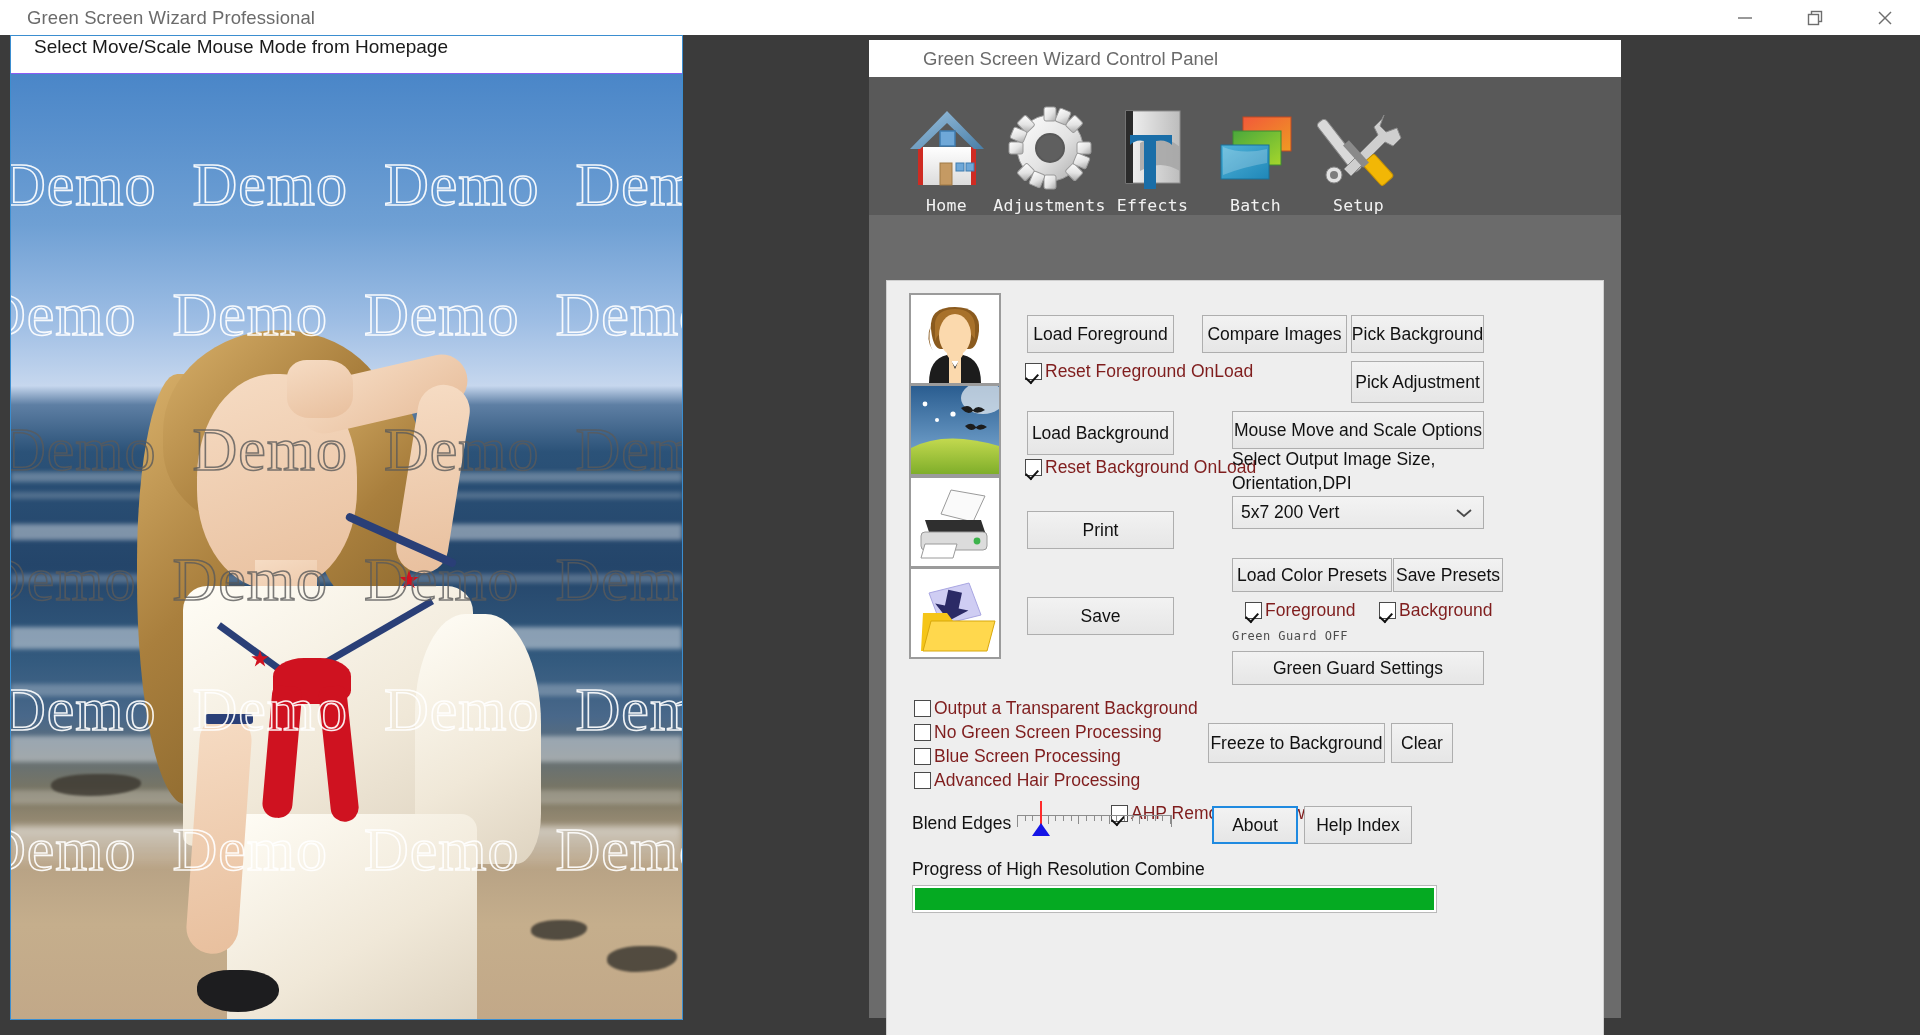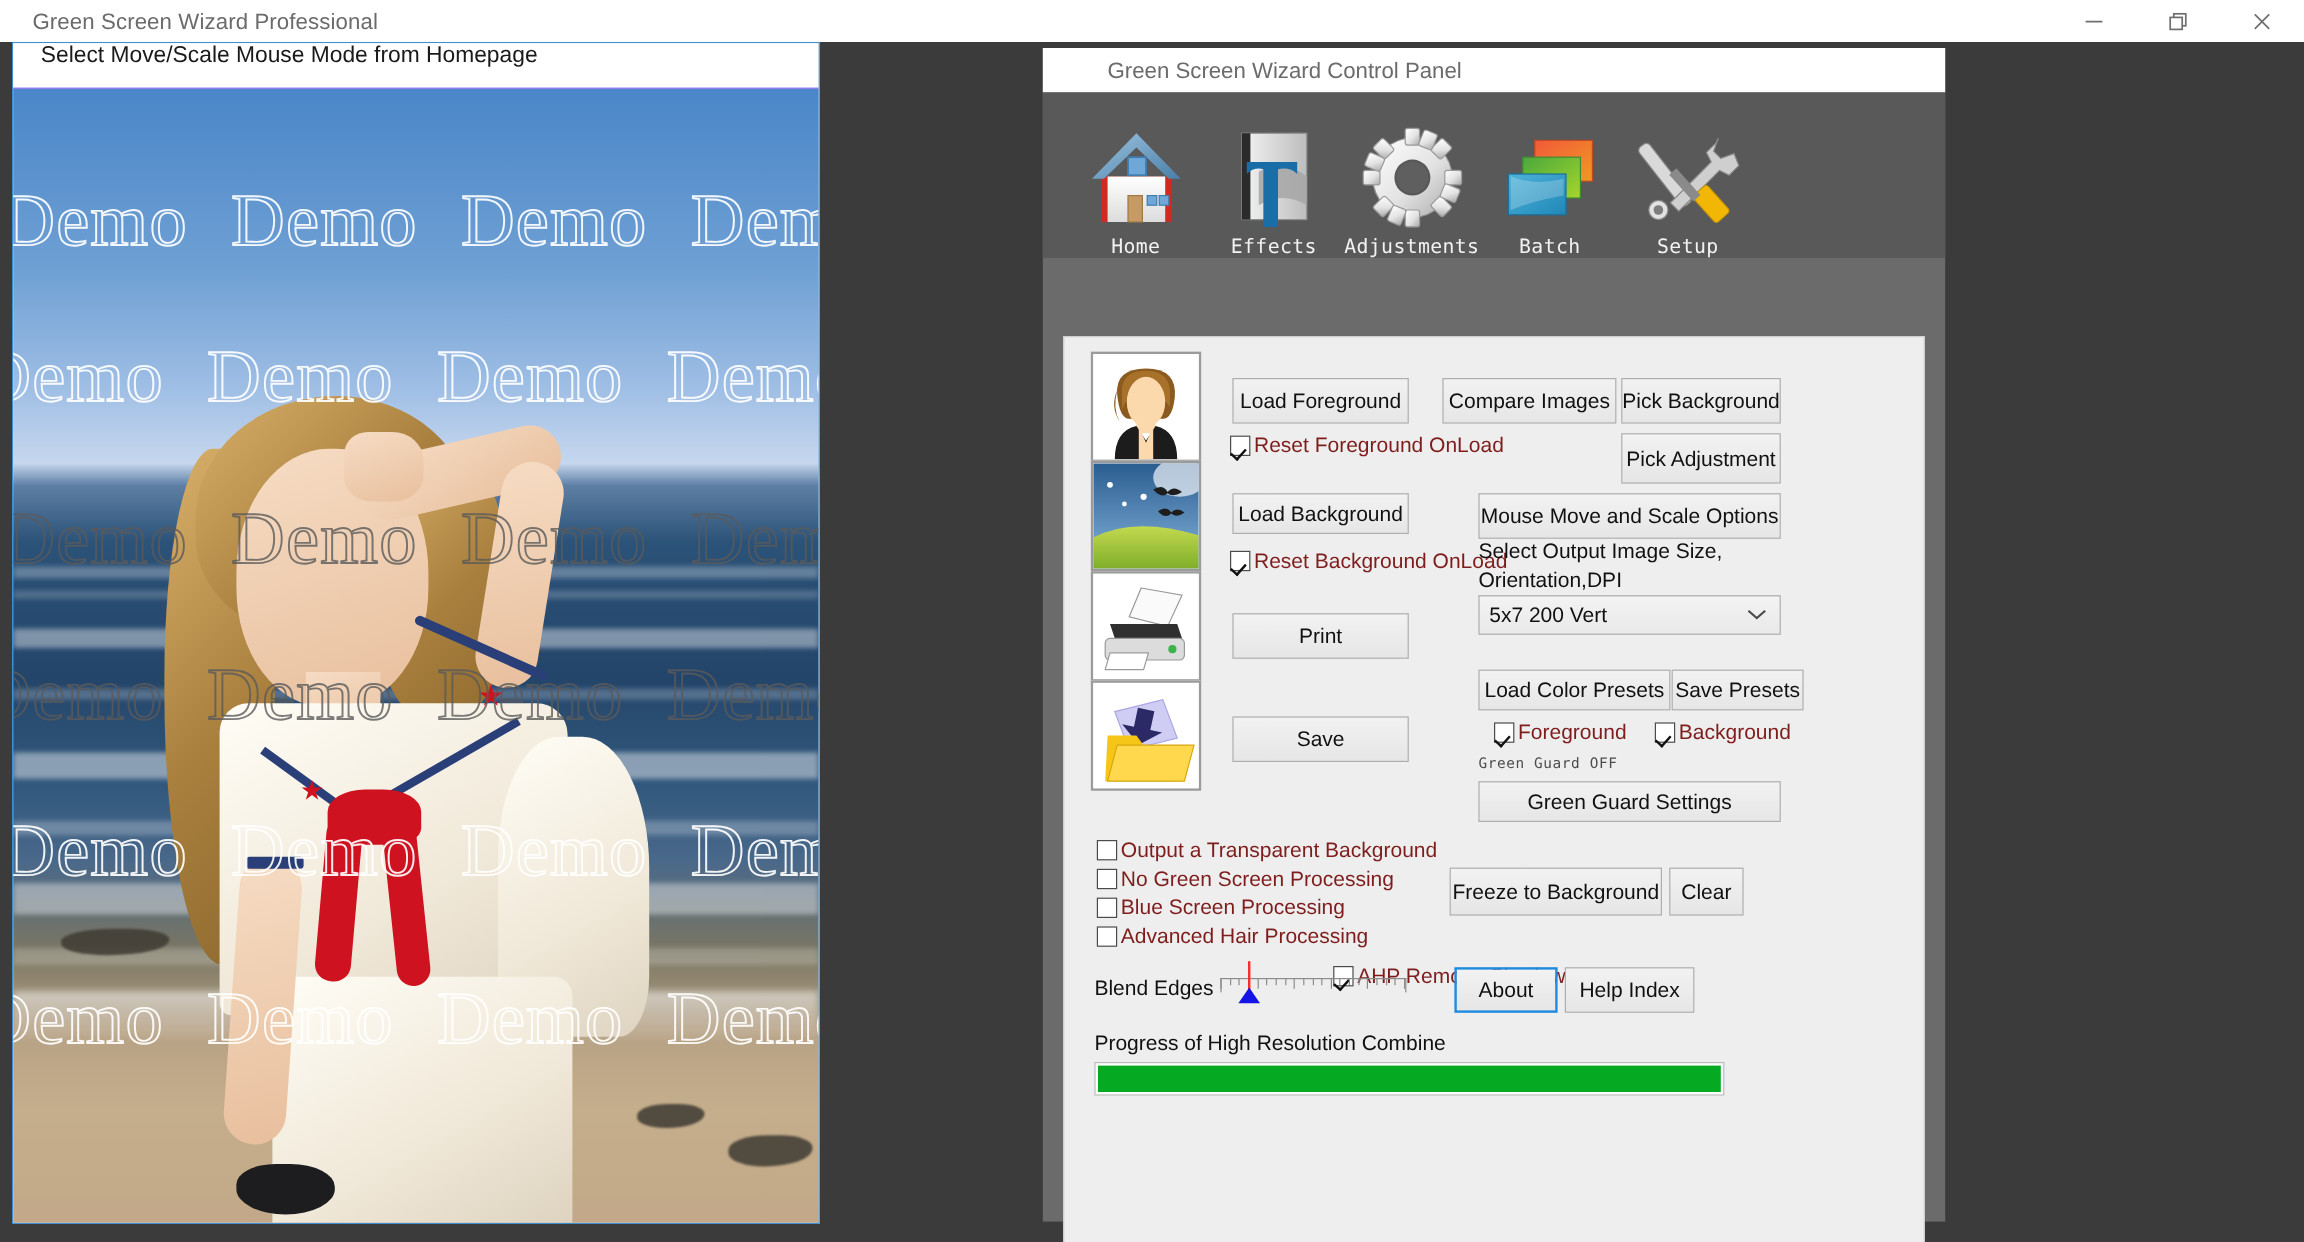--- a/index.html
+++ b/index.html
@@ -111,21 +111,21 @@
     background: #6b6b6b;
   }
   .cp-titlebar {
     height: 37px; background: #ffffff; display: flex; align-items: center; padding-left: 40px;
   }
   .cp-title {
     margin-left: 14px; font-size: 18.5px; color: #6b6b6b; white-space: nowrap;
   }
   .cp-toolbar {
     height: 138px; background: #595959;
-    display: flex; align-items: flex-start; padding: 24px 0 0 26px; gap: 12px;
+    display: flex; align-items: flex-start; padding: 24px 0 0 26px;
   }
   .tb-item {
     width: 103px; display: flex; flex-direction: column; align-items: center;
     cursor: default;
   }
   .tb-icon { width: 86px; height: 92px; position: relative; }
   .tb-label {
     margin-top: 3px;
     font-family: "DejaVu Sans Mono", monospace;
     font-size: 16.5px; color: #f2f2f2; white-space: nowrap;
@@ -338,39 +338,20 @@
               </linearGradient>
             </defs>
             <path d="M43 10 L80 48 L70 48 L43 22 L16 48 L6 48 Z" fill="url(#roofg)"></path>
             <rect x="36" y="30" width="15" height="15" fill="#6fa8d8" stroke="#3f7cb0" stroke-width="1.5"></rect>
             <rect x="36" y="62" width="12" height="22" fill="#c59a63" stroke="#a07a46" stroke-width="1"></rect>
             <rect x="52" y="62" width="8" height="8" fill="#6fa8d8" stroke="#3f7cb0" stroke-width="1"></rect>
             <rect x="62" y="62" width="8" height="8" fill="#6fa8d8" stroke="#3f7cb0" stroke-width="1"></rect>
           </svg>
         </div>
         <div class="tb-label">Home</div>
-      </div>
-
-      <div class="tb-item">
-        <div class="tb-icon">
-          <svg width="86" height="92" viewBox="0 0 86 92">
-            <defs>
-              <linearGradient id="pg" x1="0" y1="0" x2="1" y2="0">
-                <stop offset="0" stop-color="#f4f4f4"></stop>
-                  <stop offset="1" stop-color="#bdbdbd"></stop>
-              </linearGradient>
-            </defs>
-            <rect x="16" y="10" width="54" height="72" fill="url(#pg)" stroke="#8e8e8e"></rect>
-            <rect x="16" y="10" width="7" height="72" fill="#2b2b2b"></rect>
-            <path d="M30 42 Q50 30 70 46 L70 70 Q50 58 30 70 Z" fill="#a6a6a6" opacity=".85"></path>
-            <path d="M20 44 Q26 38 34 40 L34 88 L46 88 L46 40 Q56 38 62 44 L62 34 L20 34 Z" fill="#1a6ea8"></path>
-            <rect x="34" y="34" width="12" height="54" fill="#1a6ea8"></rect>
-          </svg>
-        </div>
-        <div class="tb-label">Effects</div>
       </div>
 
       <div class="tb-item">
         <div class="tb-icon">
           <svg width="86" height="92" viewBox="0 0 86 92">
             <defs>
               <linearGradient id="gearg" x1="0" y1="0" x2="1" y2="1">
                 <stop offset="0" stop-color="#ffffff"></stop>
                   <stop offset="0.55" stop-color="#e3e3e3"></stop>
                   <stop offset="1" stop-color="#a9a9a9"></stop>
@@ -399,20 +380,39 @@
             </g>
           </svg>
         </div>
         <div class="tb-label">Adjustments</div>
       </div>
 
       <div class="tb-item">
         <div class="tb-icon">
           <svg width="86" height="92" viewBox="0 0 86 92">
             <defs>
+              <linearGradient id="pg" x1="0" y1="0" x2="1" y2="0">
+                <stop offset="0" stop-color="#f4f4f4"></stop>
+                  <stop offset="1" stop-color="#bdbdbd"></stop>
+              </linearGradient>
+            </defs>
+            <rect x="16" y="10" width="54" height="72" fill="url(#pg)" stroke="#8e8e8e"></rect>
+            <rect x="16" y="10" width="7" height="72" fill="#2b2b2b"></rect>
+            <path d="M30 42 Q50 30 70 46 L70 70 Q50 58 30 70 Z" fill="#a6a6a6" opacity=".85"></path>
+            <path d="M20 44 Q26 38 34 40 L34 88 L46 88 L46 40 Q56 38 62 44 L62 34 L20 34 Z" fill="#1a6ea8"></path>
+            <rect x="34" y="34" width="12" height="54" fill="#1a6ea8"></rect>
+          </svg>
+        </div>
+        <div class="tb-label">Effects</div>
+      </div>
+
+      <div class="tb-item">
+        <div class="tb-icon">
+          <svg width="86" height="92" viewBox="0 0 86 92">
+            <defs>
               <linearGradient id="lr" x1="0" y1="0" x2="1" y2="1">
                   <stop offset="0" stop-color="#f2593a"></stop>
                   <stop offset="1" stop-color="#ef9a22"></stop>
                 </linearGradient>
               <linearGradient id="lg" x1="0" y1="0" x2="1" y2="1">
                   <stop offset="0" stop-color="#4aa83c"></stop>
                   <stop offset="1" stop-color="#a6d62b"></stop>
                 </linearGradient>
               <linearGradient id="lb" x1="0" y1="0" x2="1" y2="1">
                   <stop offset="0" stop-color="#4fb2d8"></stop>
@@ -510,21 +510,21 @@
       <div class="btn" style="left:315px;top:34px;width:145px;height:38px;">Compare Images</div>
       <div class="btn" style="left:464px;top:34px;width:133px;height:38px;">Pick Background</div>
 
       <div class="cb" style="left:138px;top:80px;">
         <span class="cb-box checked"></span>
         <span class="cb-label">Reset Foreground OnLoad</span>
       </div>
 
       <div class="btn" style="left:464px;top:80px;width:133px;height:42px;">Pick Adjustment</div>
 
-      <div class="btn" style="left:140px;top:130px;width:147px;height:34px;">Load Background</div>
+      <div class="btn" style="left:140px;top:130px;width:147px;height:44px;">Load Background</div>
       <div class="btn" style="left:345px;top:130px;width:252px;height:38px;">Mouse Move and Scale Options</div>
 
       <div class="cb" style="left:138px;top:176px;">
         <span class="cb-box checked"></span>
         <span class="cb-label">Reset Background OnLoad</span>
       </div>
 
       <div class="lbl" style="left:345px;top:168px;">Select Output Image Size,</div>
       <div class="lbl" style="left:345px;top:192px;">Orientation,DPI</div>
 

